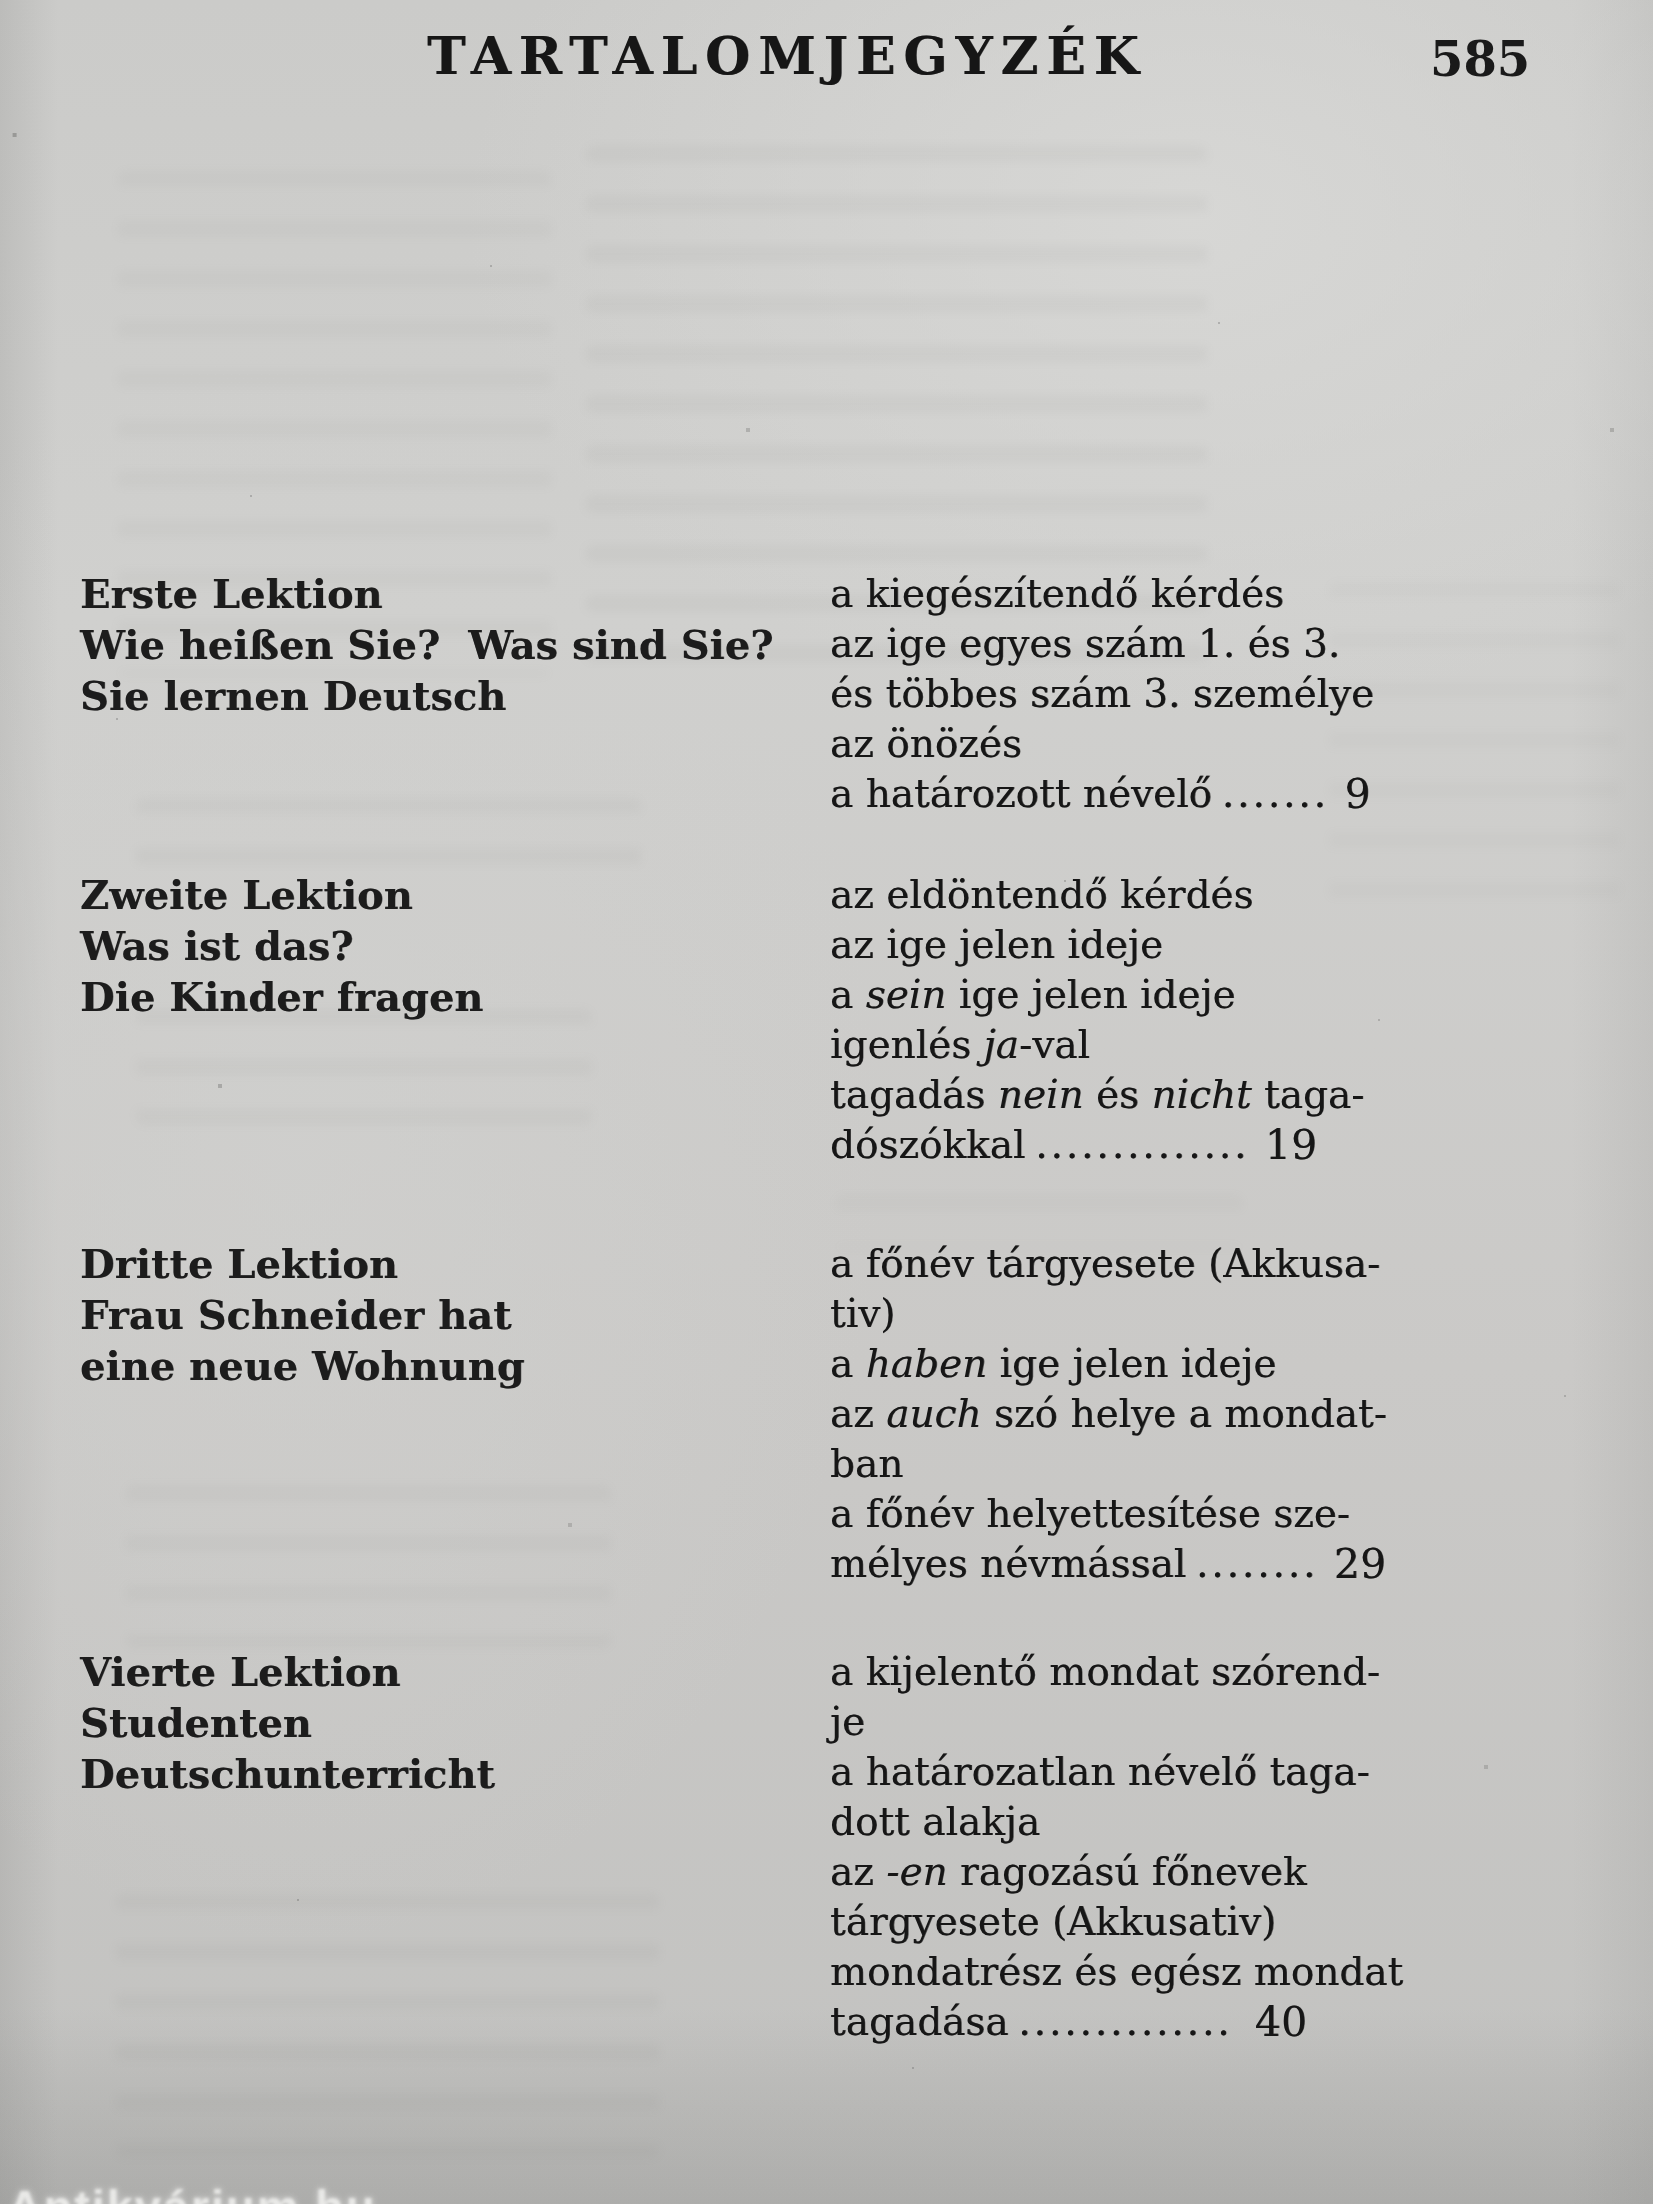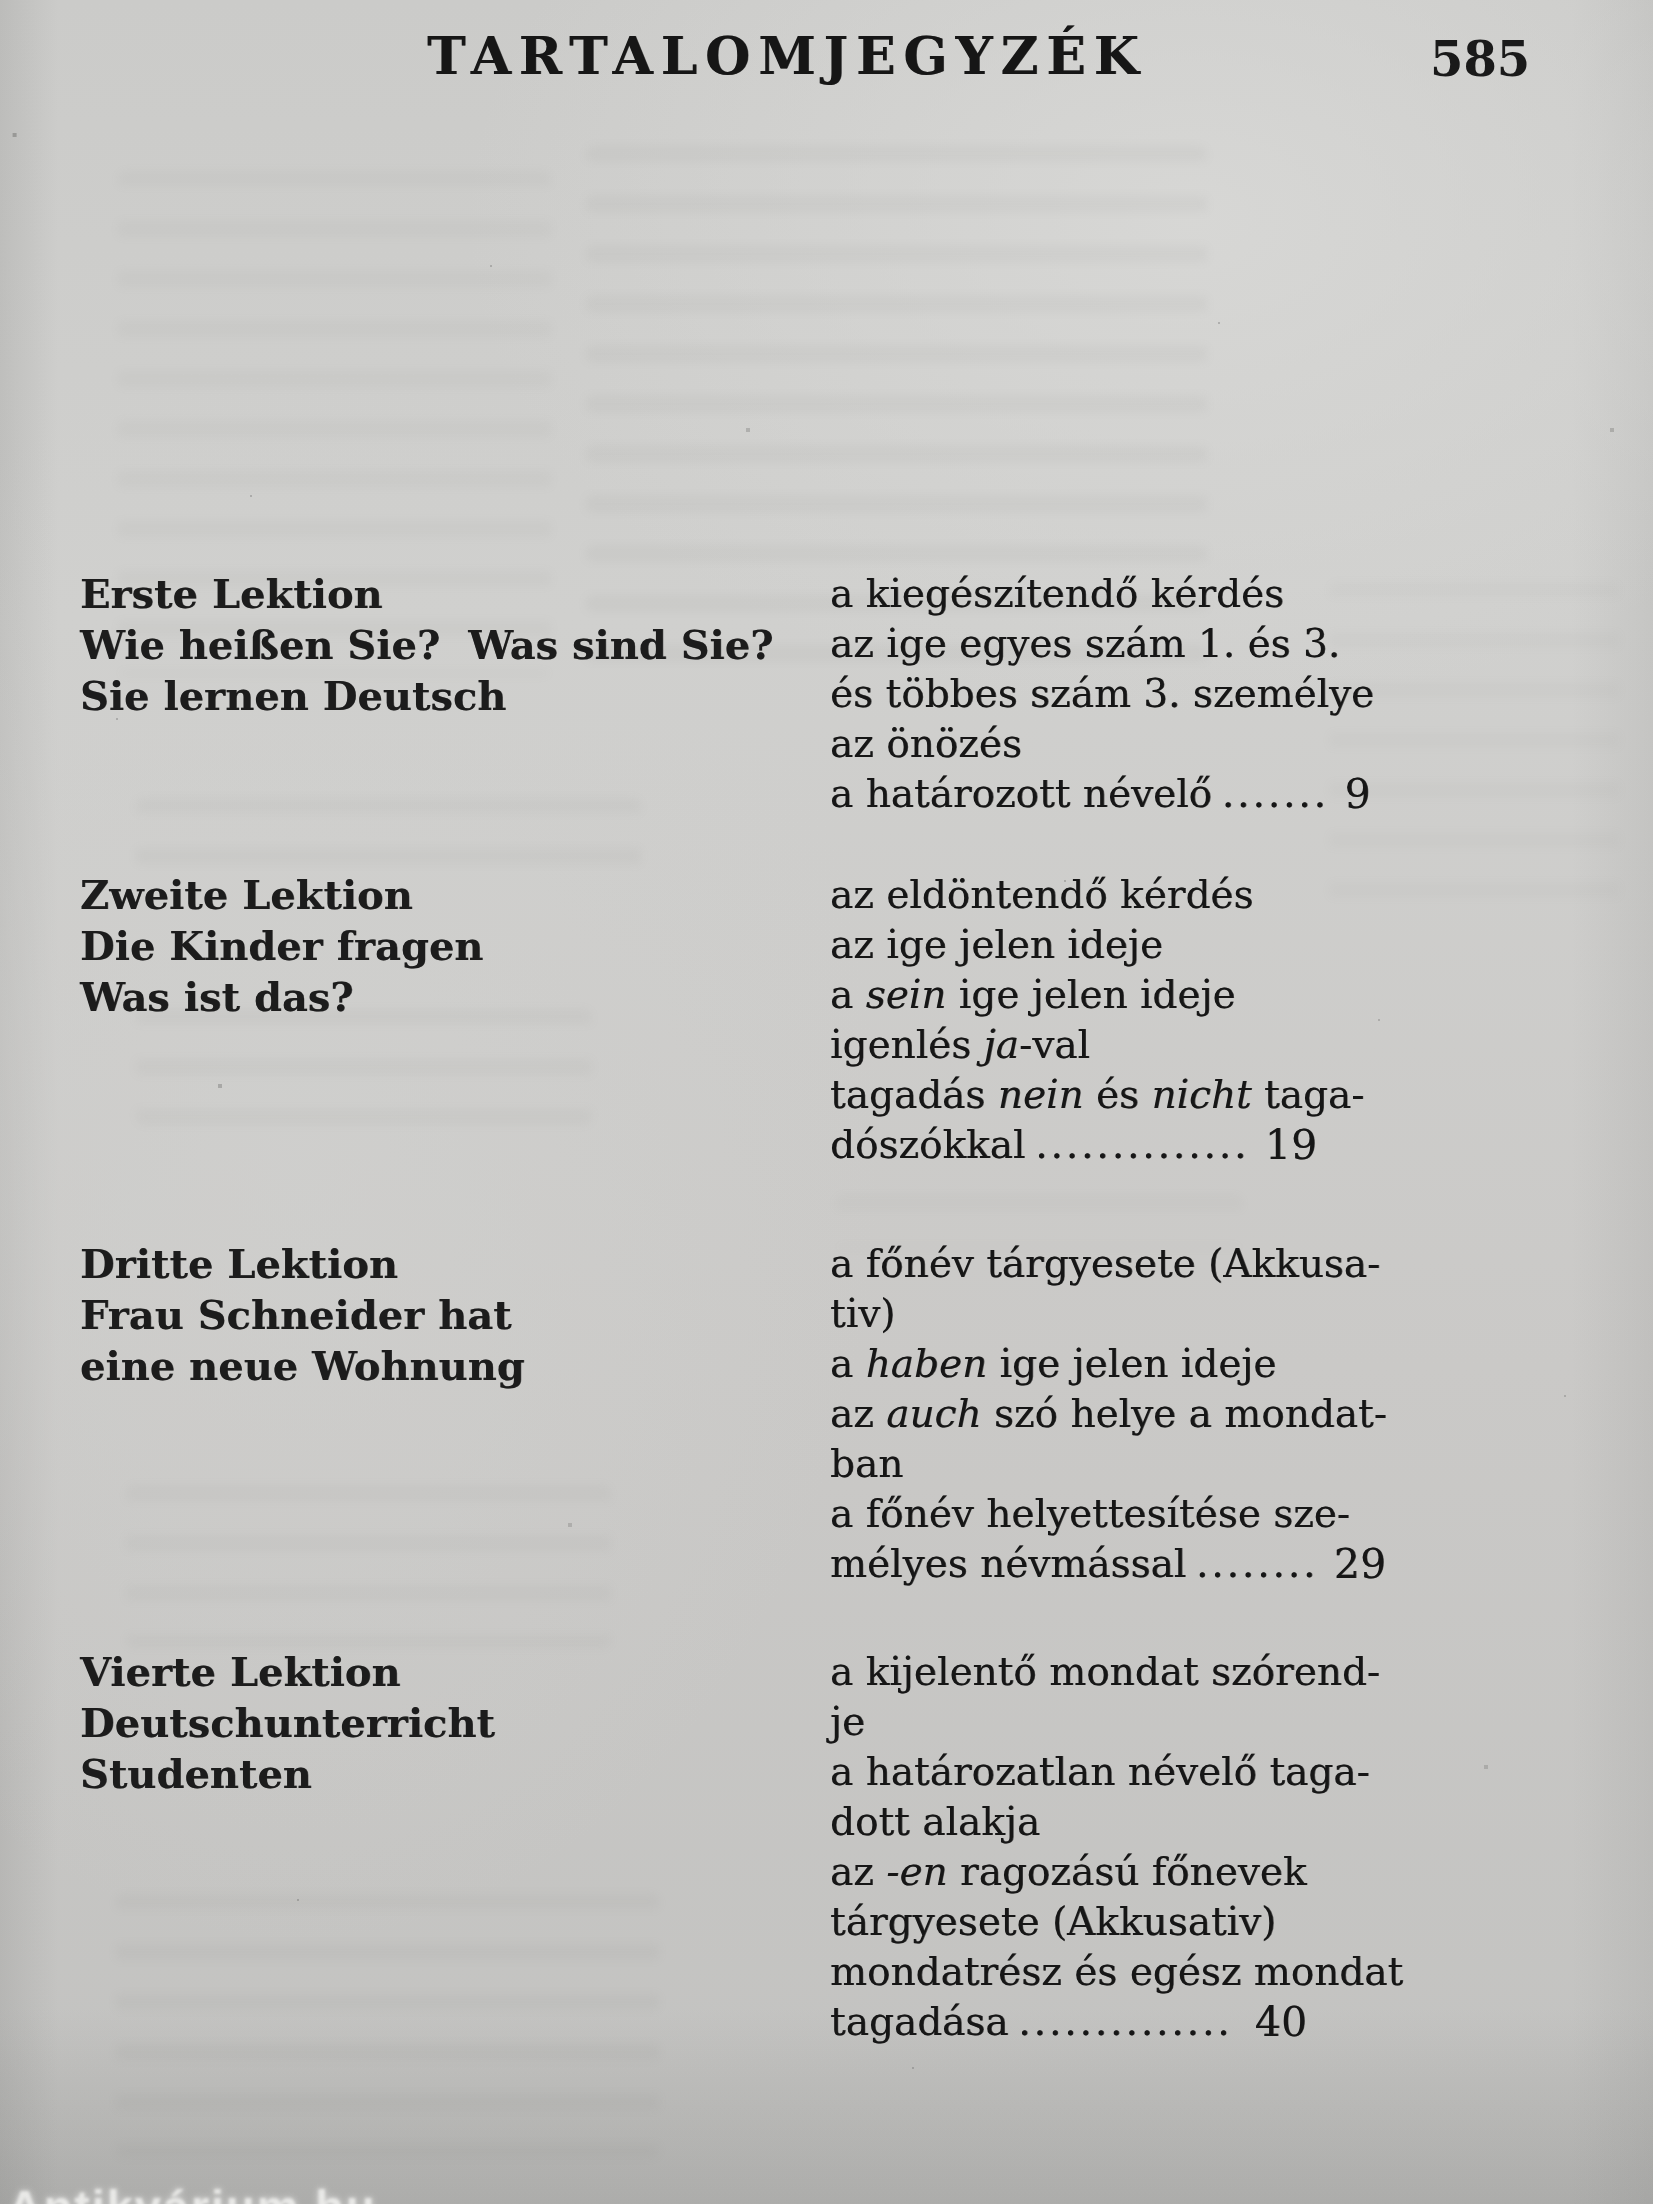--- a/index.html
+++ b/index.html
@@ -129,22 +129,22 @@
             <span class="rtext"><span>a határozott névelő</span></span>
             <span class="dots">.......</span>
             <span class="pref">9</span>
           </div>
         </div>
   </div>
 
   <div class="section" style="top: 869px;">
     <div class="lcol">
           <div class="lline">Zweite Lektion</div>
+          <div class="lline">Was ist das?</div>
           <div class="lline">Die Kinder fragen</div>
-          <div class="lline">Was ist das?</div>
         </div>
     <div class="rcol">
           <div class="rline">
             <span class="rtext"><span>az eldöntendő kérdés</span></span>
           </div>
           <div class="rline">
             <span class="rtext"><span>az ige jelen ideje</span></span>
           </div>
           <div class="rline">
             <span class="rtext"><span>a </span><span class="it">sein</span><span> ige jelen ideje</span></span>
@@ -192,22 +192,22 @@
             <span class="rtext"><span>mélyes névmással</span></span>
             <span class="dots">........</span>
             <span class="pref">29</span>
           </div>
         </div>
   </div>
 
   <div class="section" style="top: 1646px;">
     <div class="lcol">
           <div class="lline">Vierte Lektion</div>
+          <div class="lline">Studenten</div>
           <div class="lline">Deutschunterricht</div>
-          <div class="lline">Studenten</div>
         </div>
     <div class="rcol">
           <div class="rline">
             <span class="rtext"><span>a kijelentő mondat szórend-</span></span>
           </div>
           <div class="rline">
             <span class="rtext"><span>je</span></span>
           </div>
           <div class="rline">
             <span class="rtext"><span>a határozatlan névelő taga-</span></span>

